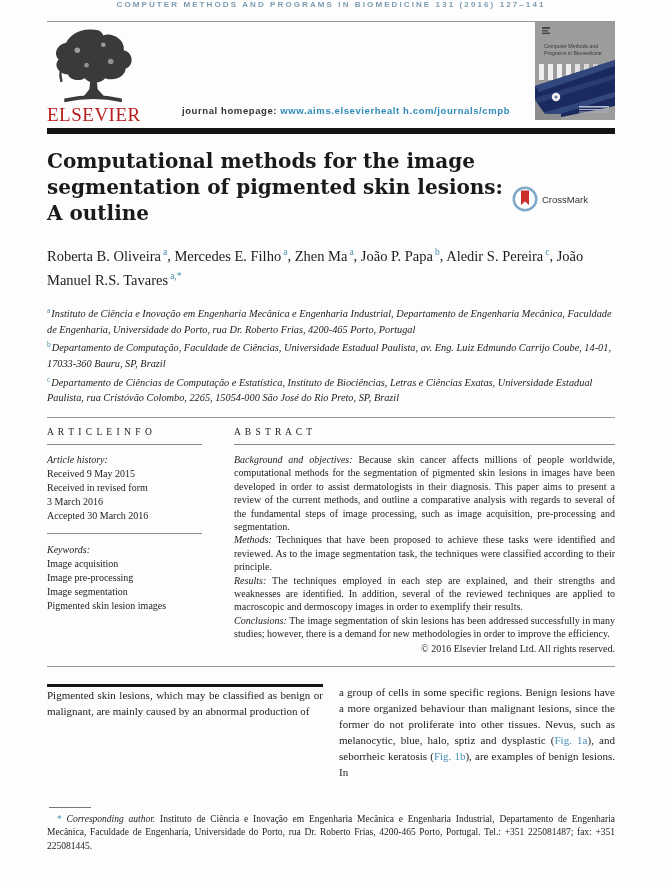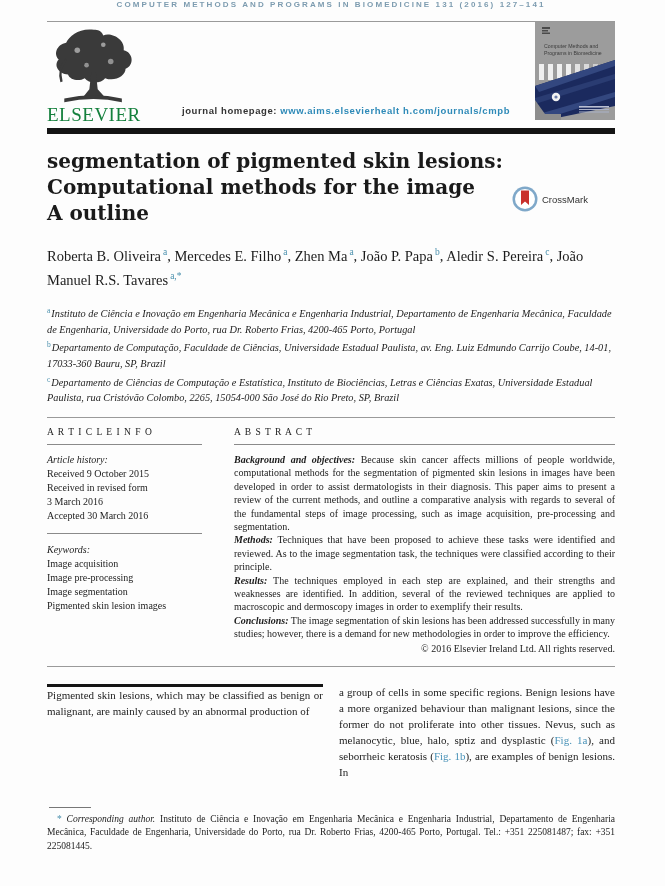--- a/index.html
+++ b/index.html
@@ -15,21 +15,21 @@
     text-align:center;
     font-family:"Liberation Sans", sans-serif;
     font-size:8px; font-weight:bold; letter-spacing:2.1px;
     color:#7d9cb0; text-transform:uppercase;
   }
   .top-rule { border:0; border-top:1px solid #9a9a9a; margin-top:12px; }
   .header-band { display:flex; height:104px; }
   .logo-col { width:112px; display:flex; flex-direction:column; align-items:flex-start; }
   .tree { margin:6px 0 0 2px; }
   .elsevier-word {
-    font-family:"Liberation Serif", serif; font-size:19px; color:#15803d;
+    font-family:"Liberation Serif", serif; font-size:19px; color:#b91c1c;
     letter-spacing:0.5px; margin-top:-2px; font-weight:normal;
   }
   .homepage-col { flex:1; display:flex; align-items:flex-end; justify-content:center; padding-bottom:10px; }
   .homepage-line { font-family:"Liberation Sans", sans-serif; font-size:9.5px; font-weight:bold; letter-spacing:0.6px; color:#333; }
   .homepage-line a { color:#2e8ab8; text-decoration:none; }
   .cover-col { width:82px; display:flex; justify-content:flex-end; }
   .black-bar { height:6px; background:#141414; margin-top:2px; }
   
   .title-block { margin-top:14px; width:480px; }
   .title-line { font-family:"DejaVu Serif", serif; font-weight:bold; font-size:20px; line-height:26px; color:#1a1a1a; }
@@ -44,21 +44,21 @@
   
   .info-abstract { display:flex; gap:32px; padding-top:9px; }
   .info-col { width:155px; flex:0 0 155px; }
   .abs-col { flex:1; }
   .col-heading { font-size:9.5px; letter-spacing:1px; color:#222; }
   .head-rule { border:0; border-top:1px solid #8a8a8a; margin:7px 0 8px 0; }
   .info-rule { border:0; border-top:1px solid #8a8a8a; margin:10px 0 9px 0; }
   .info-col .line, .info-col .kw { font-size:10px; line-height:14px; }
   .italic-label { font-style:italic; }
   .abs-col p { font-size:10px; line-height:13.4px; text-align:justify; }
-  .abs-col p i { font-style:italic;font-weight:bold; }
+  .abs-col p i { font-style:italic; }
   .copyright { font-size:10px; line-height:14px; text-align:right; margin-top:1px; }
   .section-rule { border:0; border-top:1px solid #9a9a9a; margin-top:10px; }
   
   .body-cols { display:flex; gap:16px; margin-top:17px; }
   .bcol { width:276px; flex:0 0 276px; }
   .thick-rule { height:3.5px; background:#141414; }
   .sec-heading { margin:9px 0 15px 0; font-family:"DejaVu Serif", serif; font-weight:bold; font-size:12.5px; }
   .sec-num { display:inline-block; width:38px; }
   .bcol p { font-size:11px; line-height:16px; text-align:justify; }
   .bcol p a { color:#4a93b8; text-decoration:none; }
@@ -123,22 +123,22 @@
           <rect x="44" y="84" width="30" height="1.6" fill="#b9bfd2"></rect>
           <rect x="44" y="87" width="30" height="1" fill="#aab1c8"></rect>
           <rect x="44" y="89.5" width="30" height="1" fill="#aab1c8"></rect>
         </g>
       </svg>
     </div>
   </div>
   <div class="black-bar"></div>
 
   <div class="title-block">
+    <div class="title-line">Computational methods for the image</div>
     <div class="title-line">segmentation of pigmented skin lesions:</div>
-    <div class="title-line">Computational methods for the image</div>
     <div class="title-line">A outline</div>
   </div>
   <div class="crossmark">
     <svg width="96" height="30" viewBox="0 0 96 30">
       <g>
         <circle cx="14" cy="15" r="12.5" fill="#7fa8c9"></circle>
         <circle cx="14" cy="15" r="10" fill="#ffffff"></circle>
         <path d="M10 6.5 h8 v14.5 l-4 -3.4 l-4 3.4 Z" fill="#c9302c"></path>
       </g>
       <text x="31" y="18.5" font-size="9.5" fill="#333" font-family="Liberation Sans, sans-serif">CrossMark</text>
@@ -155,21 +155,21 @@
     <div class="affil"><sup>c</sup><span>Departamento de Ciências de Computação e Estatística, Instituto de Biociências, Letras e Ciências Exatas, Universidade Estadual Paulista, rua Cristóvão Colombo, 2265, 15054-000 São José do Rio Preto, SP, Brazil</span></div>
   </div>
 
   <hr class="mid-rule">
 
   <div class="info-abstract">
     <div class="info-col">
       <div class="col-heading">A R T I C L E    I N F O</div>
       <hr class="head-rule">
       <div class="line italic-label">Article history:</div>
-      <div class="line">Received 9 October 2015</div>
+      <div class="line">Received 9 May 2015</div>
       <div class="line">Received in revised form</div>
       <div class="line">3 March 2016</div>
       <div class="line">Accepted 30 March 2016</div>
       <hr class="info-rule">
       <div class="kw italic-label">Keywords:</div>
       <div class="kw">Image acquisition</div>
       <div class="kw">Image pre-processing</div>
       <div class="kw">Image segmentation</div>
       <div class="kw">Pigmented skin lesion images</div>
     </div>

